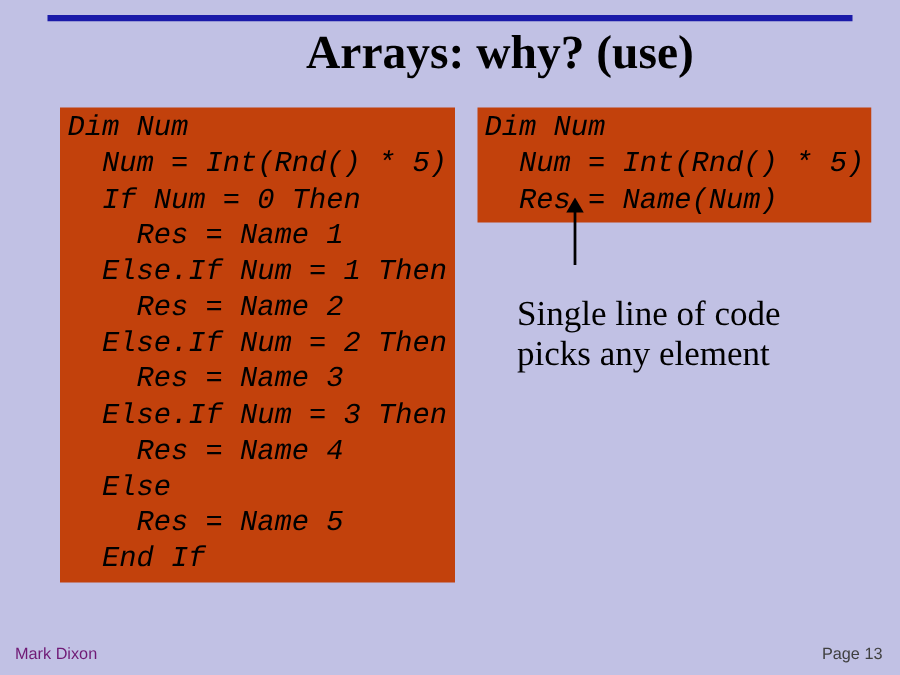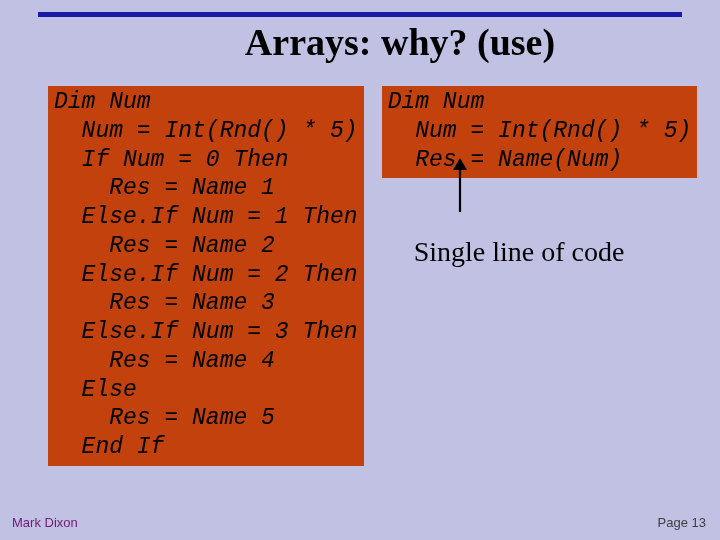--- a/index.html
+++ b/index.html
@@ -110,18 +110,19 @@
   Num = Int(Rnd() * 5)
   Res = Name(Num)</pre>
 
     <svg class="arrow-svg" viewBox="0 0 20 56">
       <line x1="10" y1="54" x2="10" y2="6" stroke="#000" stroke-width="2.2"></line>
       <polygon points="10,0 3,12 17,12" fill="#000"></polygon>
     </svg>
 
     <div class="caption">
       <span>Single line of code</span><br>
+      <span>picks any element</span>
     </div>
   </div>
 </div>
 
 <div class="footer-left">Mark Dixon</div>
 <div class="footer-right">Page 13</div>
 
 </body></html>

